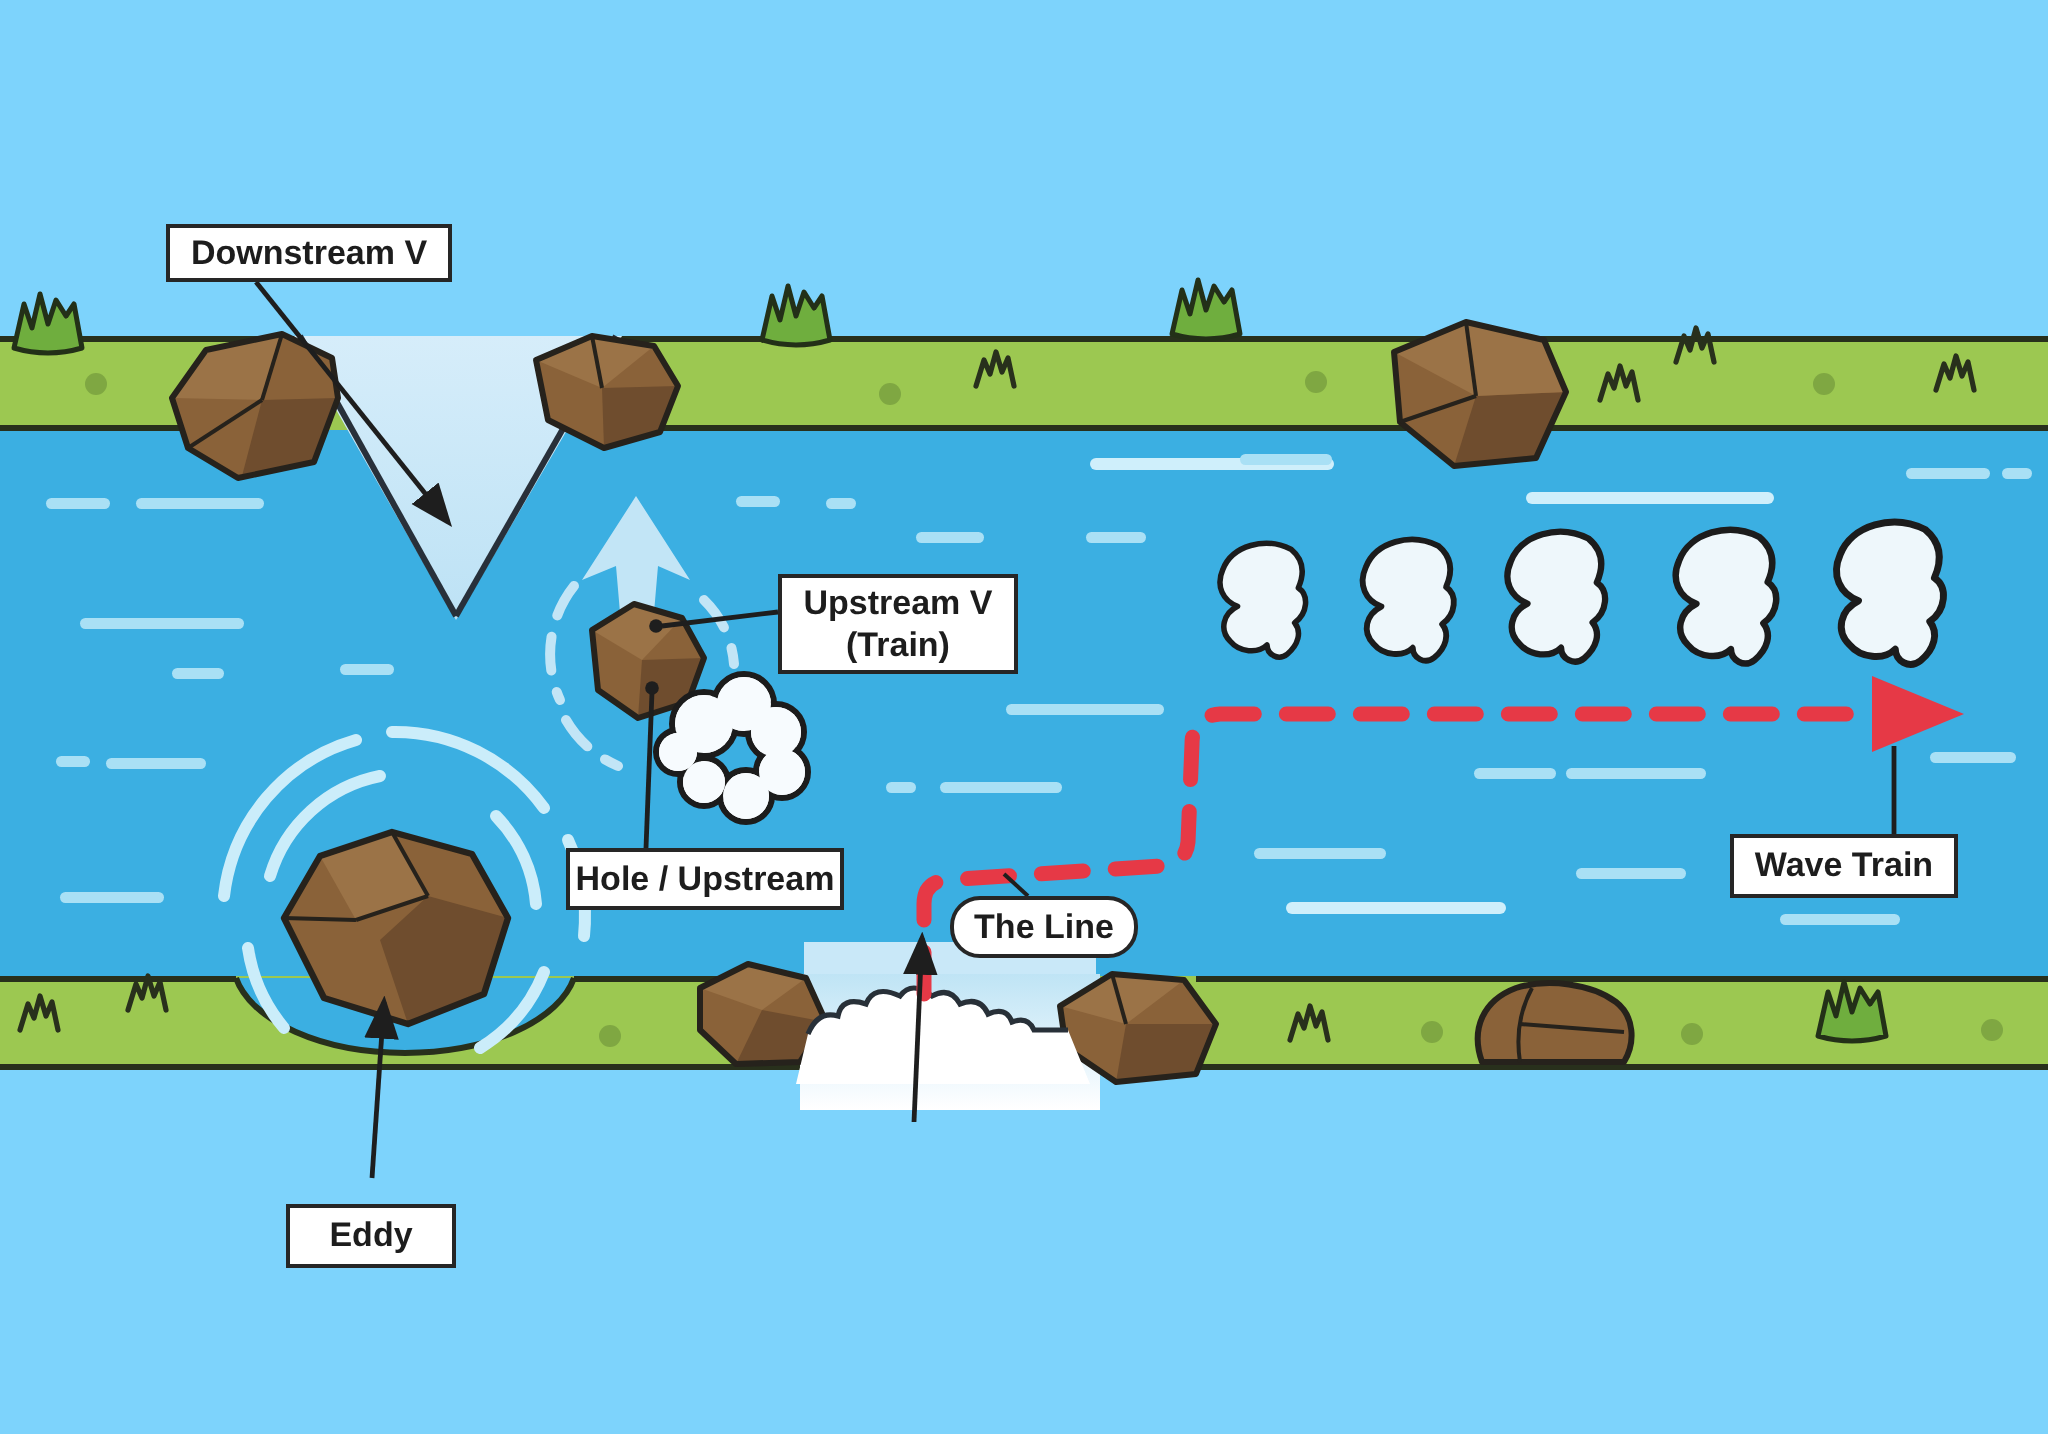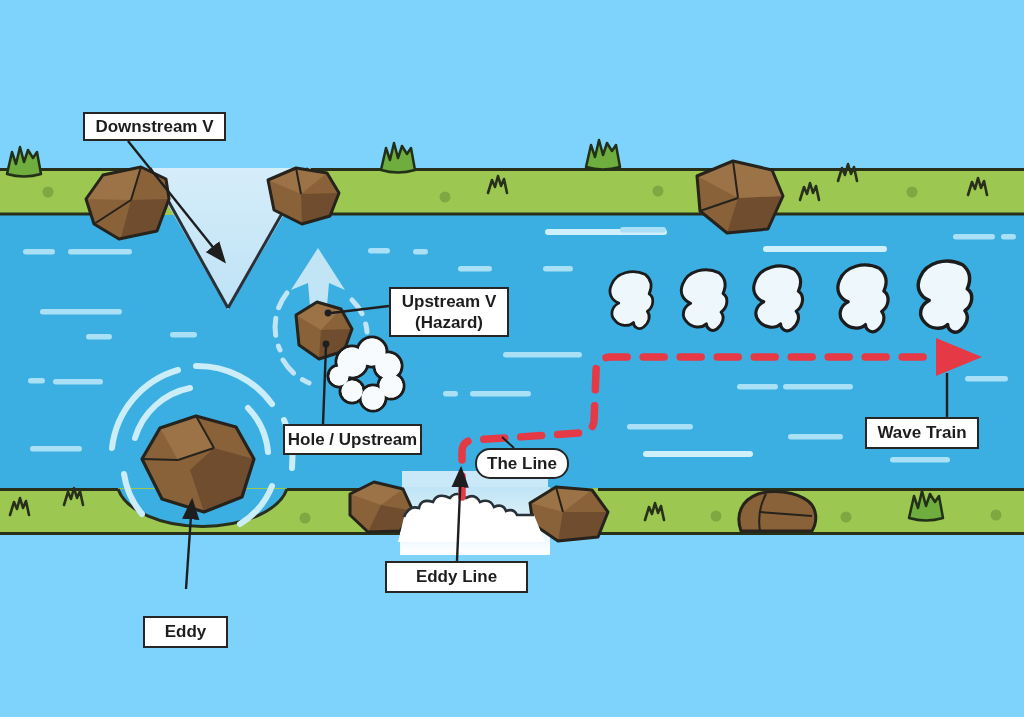--- a/index.html
+++ b/index.html
@@ -256,30 +256,27 @@
     <circle cx="328" cy="313" r="3.4"></circle>
         <circle cx="326" cy="344" r="3.4"></circle>
   </g>
 </svg>
 
 <div class="label-box" style="left:83px;top:112px;width:143px;height:29px;">
   <span>Downstream V</span>
 </div>
 <div class="label-box two-line" style="left:389px;top:287px;width:120px;height:50px;">
   <span>Upstream V</span>
-  <span>(Hazard)</span>
+  <span>(Train)</span>
 </div>
 <div class="label-box" style="left:283px;top:424px;width:139px;height:31px;">
   <span>Hole / Upstream</span>
 </div>
-<div class="label-box" style="left:143px;top:616px;width:85px;height:32px;">
+<div class="label-box" style="left:143px;top:602px;width:85px;height:32px;">
   <span>Eddy</span>
-</div>
-<div class="label-box" style="left:385px;top:561px;width:143px;height:32px;">
-  <span>Eddy Line</span>
 </div>
 <div class="label-box" style="left:475px;top:448px;width:94px;height:31px;border-radius:15px;">
   <span>The Line</span>
 </div>
 <div class="label-box" style="left:865px;top:417px;width:114px;height:32px;">
   <span>Wave Train</span>
 </div>
 </div>
 
 </body></html>

